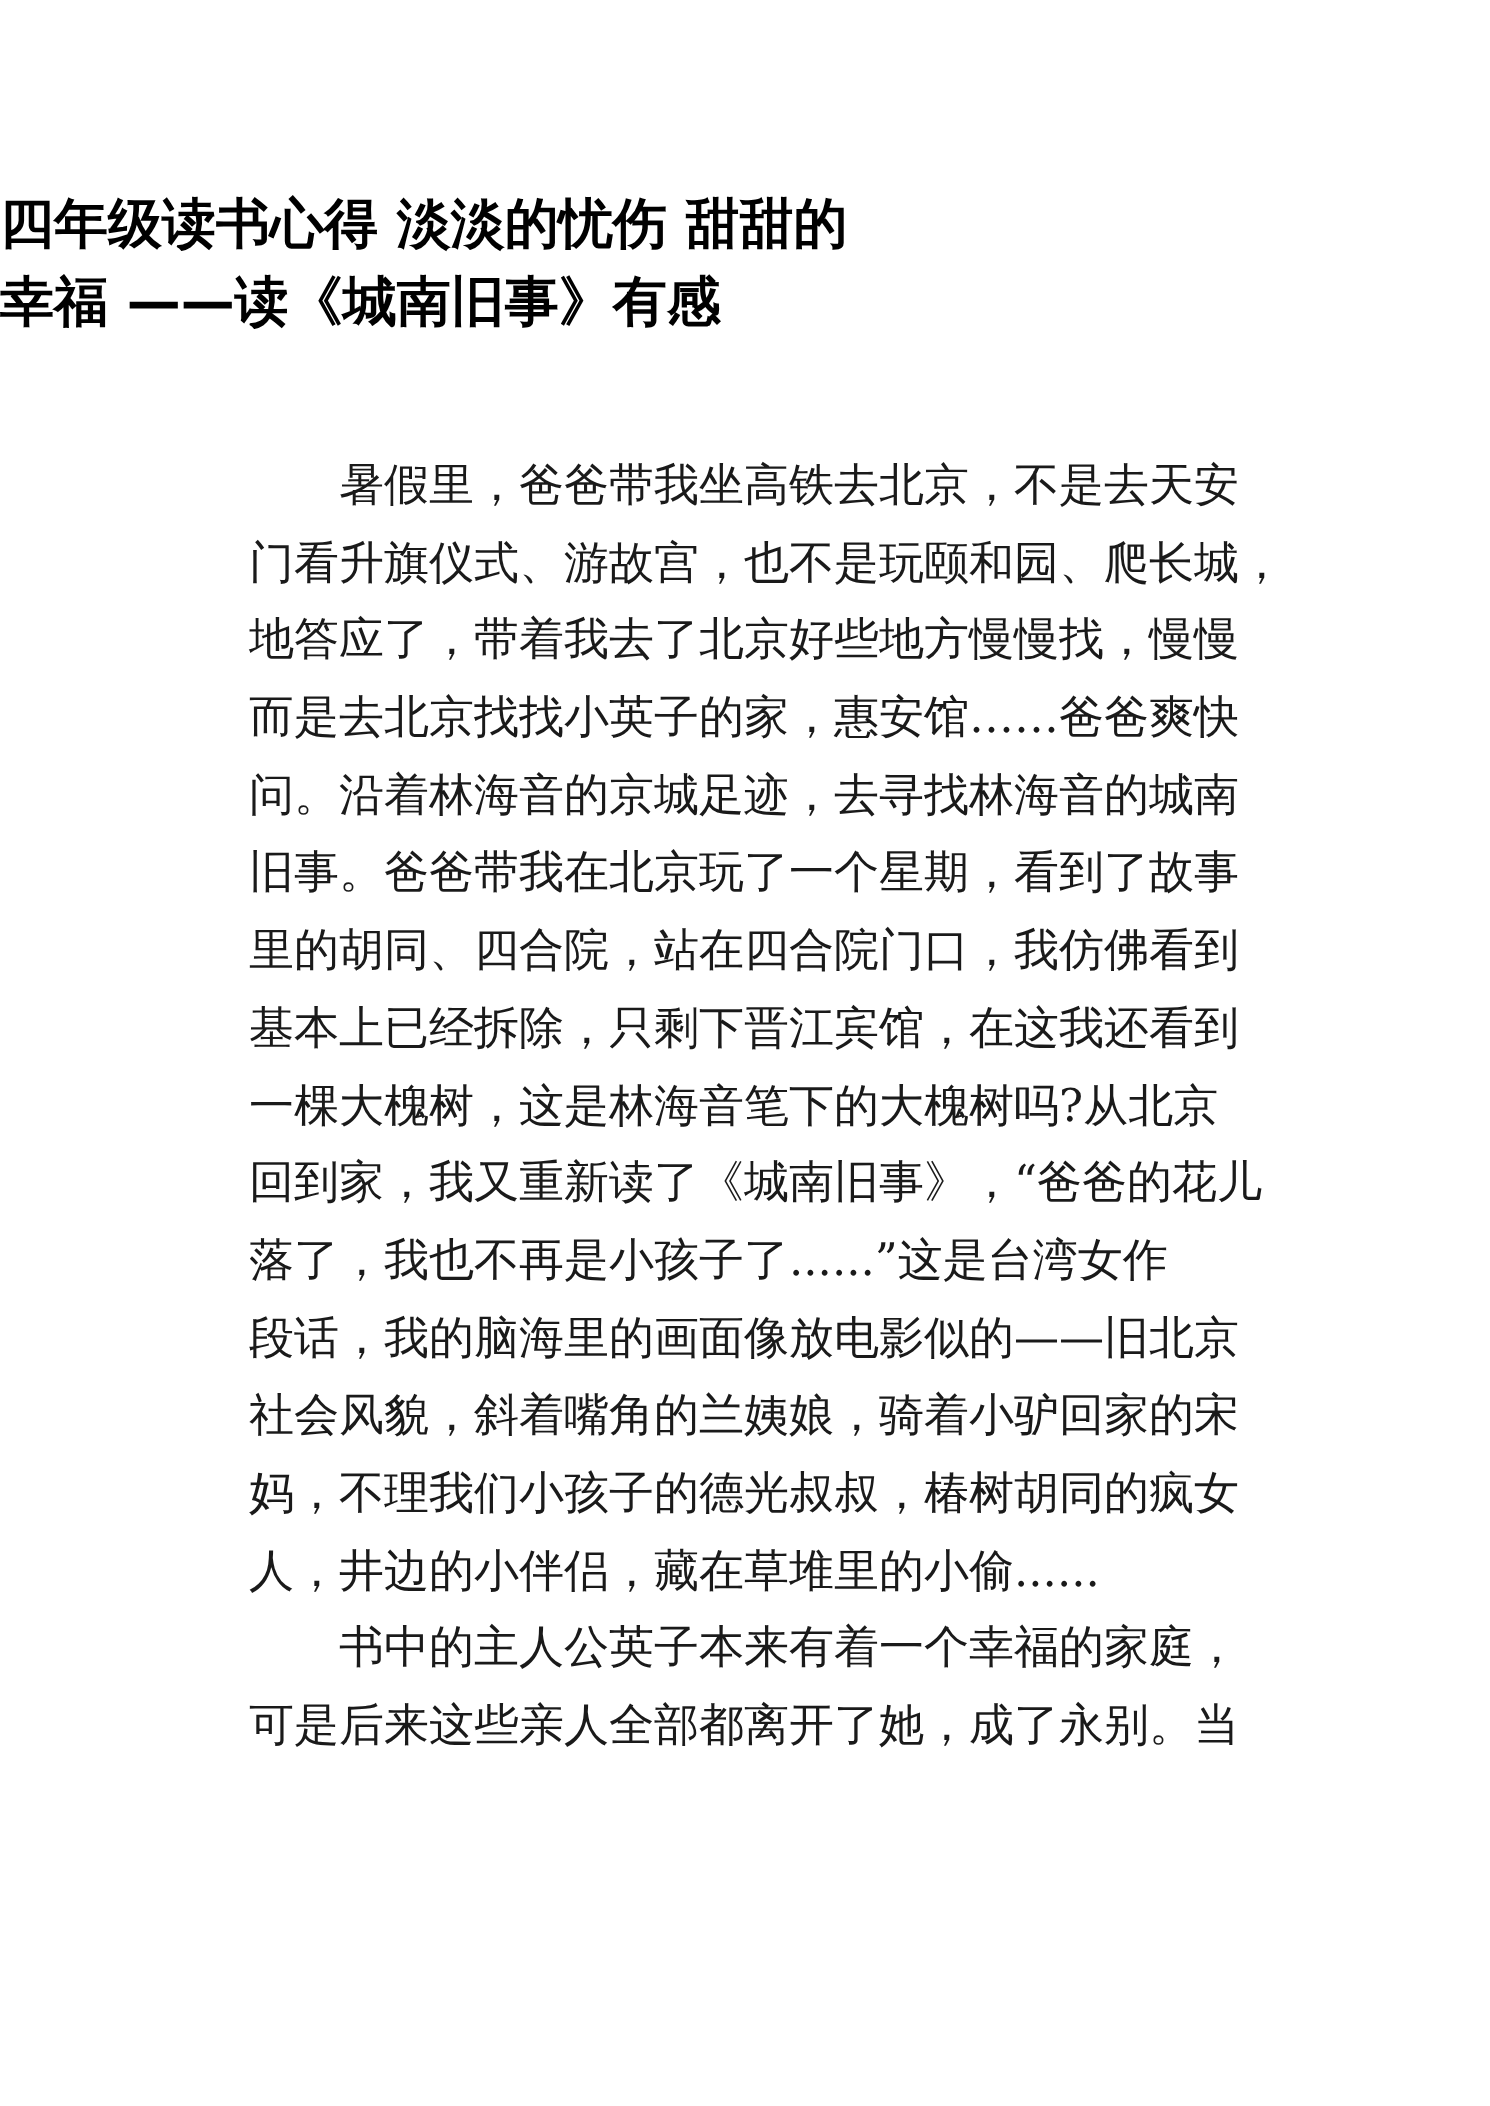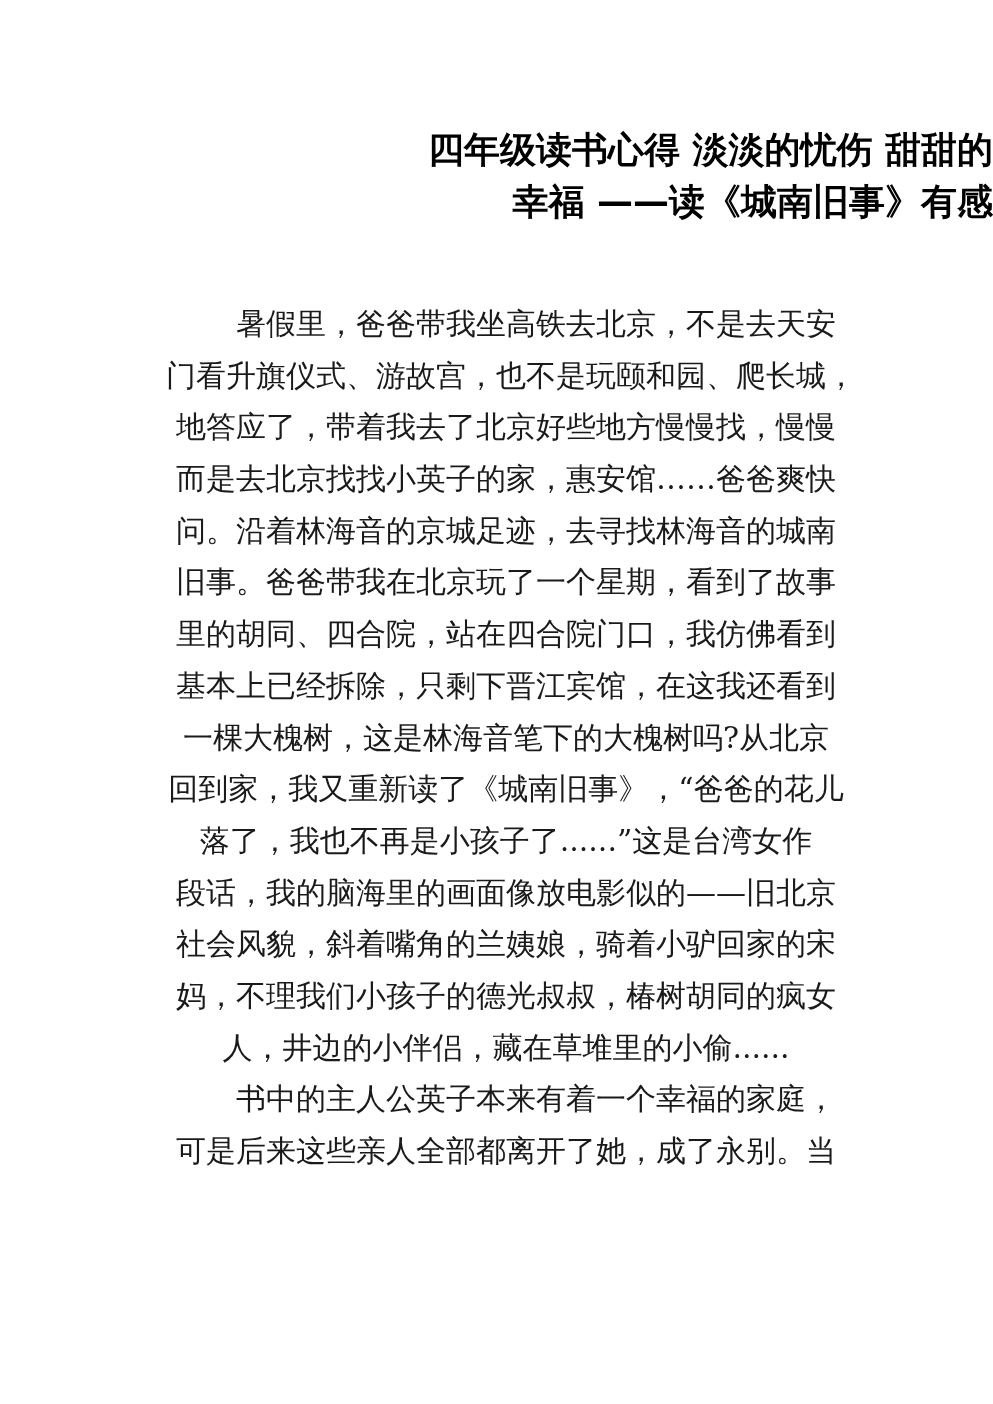--- a/index.html
+++ b/index.html
@@ -21,38 +21,37 @@
       top: 0;
       width: 993px;
       height: 1404px;
       background: #ffffff;
     }
     .title {
       position: absolute;
       left: 0;
       top: 124px;
       width: 993px;
-      text-align: right;
+      text-align: left;
       font-family: "DejaVu Sans", "Liberation Sans", sans-serif;
       font-weight: bold;
       font-size: 36px;
       line-height: 52px;
       color: #000000;
       letter-spacing: 0px;
     }
     .title .tline {
       display: block;
       white-space: pre;
     }
     .body {
       position: absolute;
       left: 166px;
       top: 298px;
       width: 680px;
-      text-align: center;
     }
     .line {
       display: block;
       white-space: pre;
       font-size: 30px;
       line-height: 51.7px;
       height: 51.7px;
       color: #1a1a1a;
     }
     .indent {

